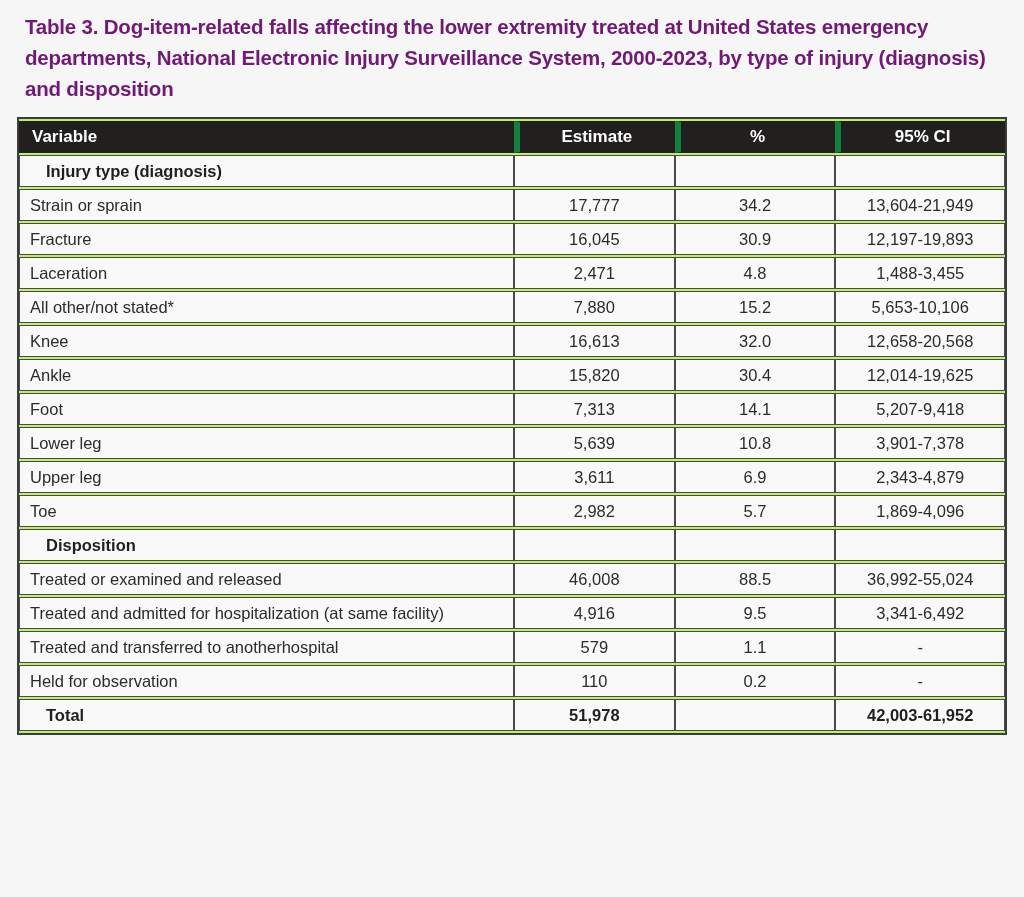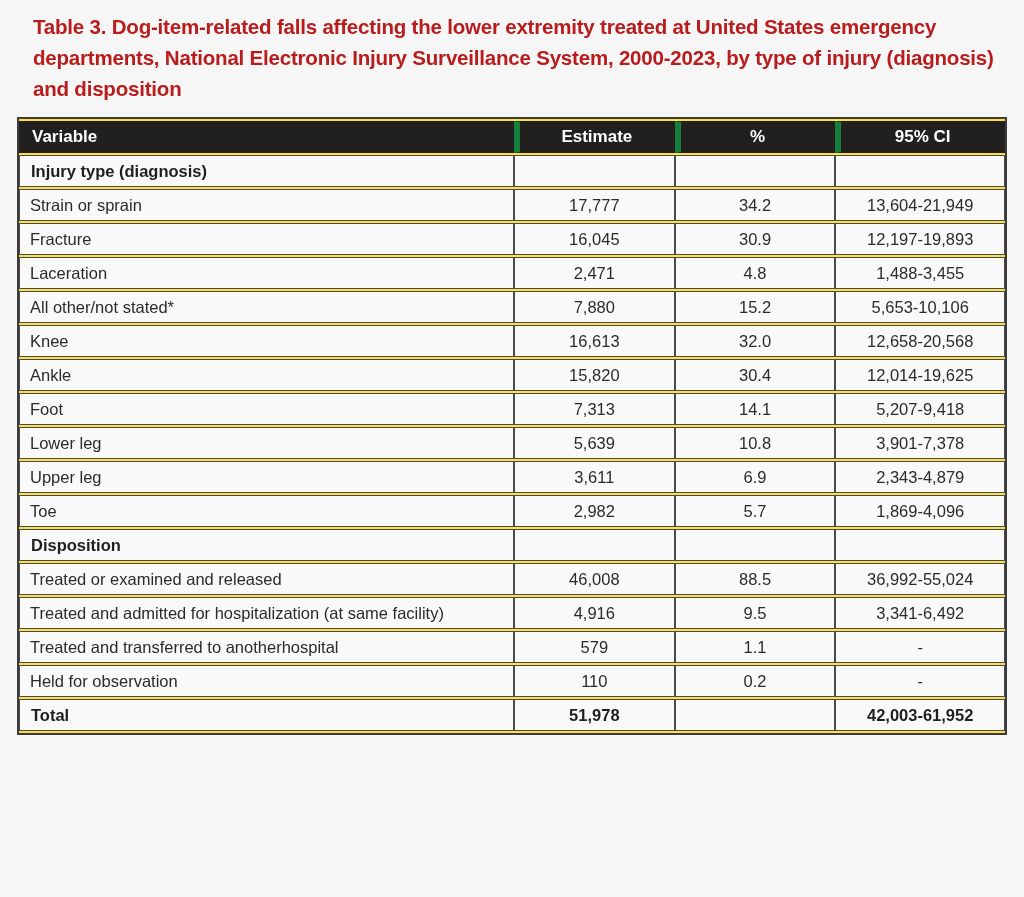--- a/index.html
+++ b/index.html
@@ -13,29 +13,29 @@
     overflow: hidden;
   }
   .doc {
     width: 1024px;
     height: 897px;
     padding: 12px 17px 23px 17px;
   }
   .doc-title {
     font-size: 20.5px;
     font-weight: 700;
-    color: #b91c1c;
+    color: #701a75;
     line-height: 1.5;
     letter-spacing: -0.2px;
-    margin: 0 0 13px 16px;
+    margin: 0 0 13px 8px;
     max-width: 985px;
   }
   .table-wrap {
     border: 2px solid #3c3c3c;
-    background: #fde047;
+    background: #bef264;
   }
   table.data-table {
     width: 100%;
     border-collapse: separate;
     border-spacing: 0 2px;
     table-layout: fixed;
   }
   th, td {
     height: 32px;
     padding: 0 10px;
@@ -54,21 +54,21 @@
   th.c-label { text-align: left; padding-left: 12px; }
   th:not(:first-child) { border-left: 6px solid #15803d; text-align: center; }
   td {
     background: #f9f9f9;
     border: 1px solid #4a4a4a;
     text-align: center;
   }
   td.c-label { text-align: left; }
   tr.row-data td.c-label { }
   tr.row-section td.c-label,
-  tr.row-total td.c-label { font-weight: 700; padding-left: 11px; color: #1f1f1f; }
+  tr.row-total td.c-label { font-weight: 700; padding-left: 26px; color: #1f1f1f; }
   tr.row-total td { font-weight: 700; color: #1f1f1f; margin-left: 33px; }
 </style>
 </head>
 <body>
 
 <div class="doc">
   <h1 class="doc-title">Table 3. Dog-item-related falls affecting the lower extremity treated at United States emergency departments, National Electronic Injury Surveillance System, 2000-2023, by type of injury (diagnosis) and disposition</h1>
 
   <div class="table-wrap">
     <table class="data-table">

